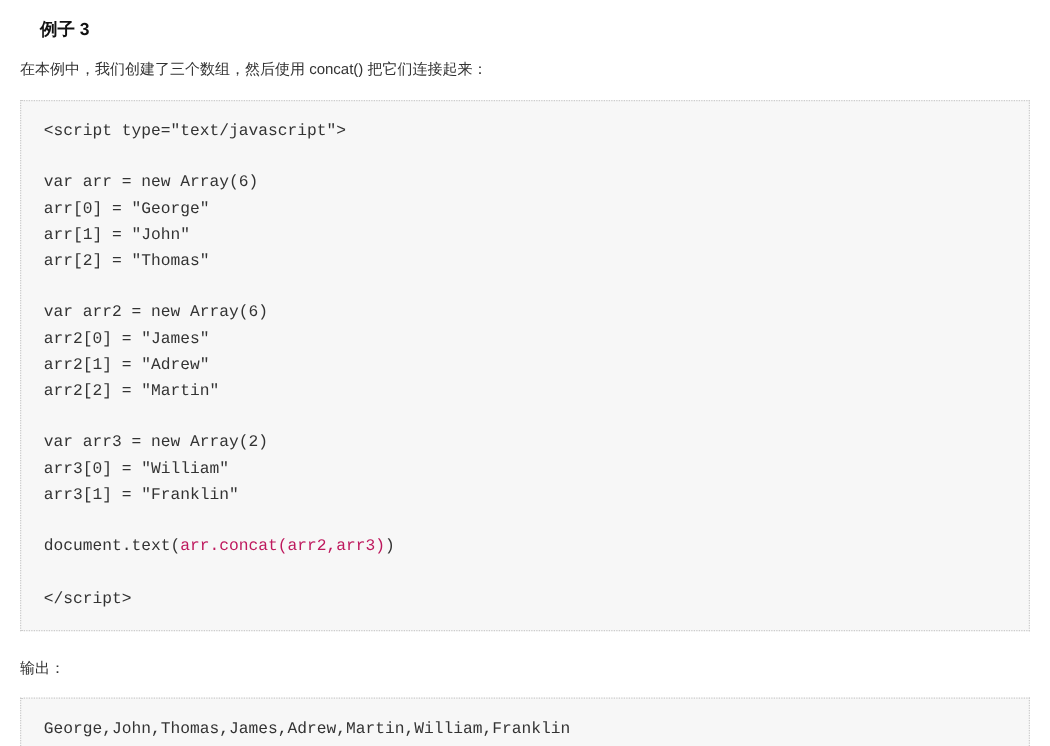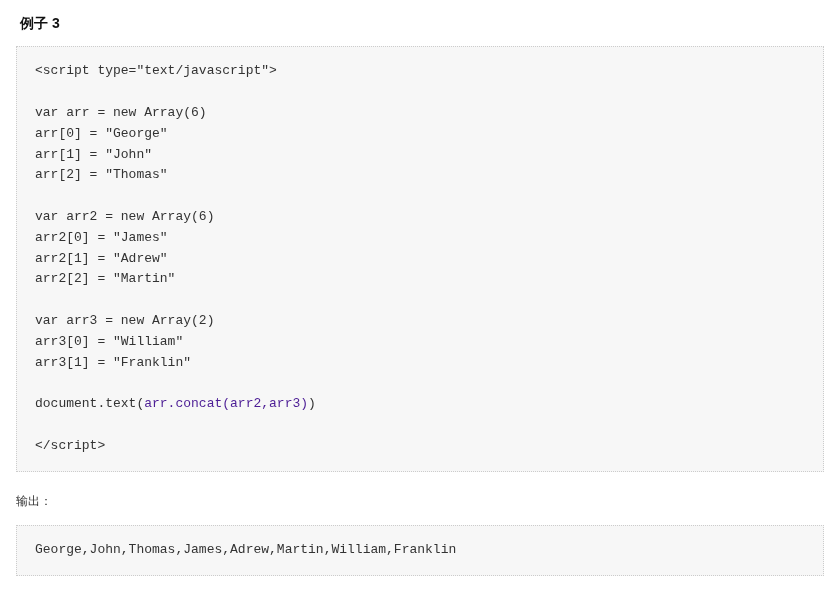--- a/index.html
+++ b/index.html
@@ -13,50 +13,51 @@
     line-height: 1.6;
   }
   .page {
     padding: 10px 16px 22px 16px;
     position: relative;
   }
   .heading {
     font-size: 14px;
     font-weight: bold;
     color: #111;
-    margin: 2px 0 12px 4px;
+    margin: 2px 0 12px 16px;
   }
   .para {
     margin: 0 0 14px 0;
   }
   .pre-block {
     border: 1px dotted #cccccc;
     background: #f7f7f7;
     padding: 14px 18px;
     font-family: "Courier New", Consolas, monospace;
     font-size: 13px;
     color: #333333;
     white-space: pre;
     line-height: 1.6;
     margin: 0 0 20px 0;
   }
   .code-hl {
-    color: #4c1d95;
+    color: #be185d;
   }
   .out-label {
     margin: 0 0 14px 0;
   }
 </style>
 </head>
 <body>
 
 <div class="page">
 
   <div class="heading">例子 3</div>
 
+  <p class="para">在本例中，我们创建了三个数组，然后使用 concat() 把它们连接起来：</p>
 
   <div class="pre-block"><span>&lt;script type="text/javascript"&gt;</span>
 <span></span>
 <span>var arr = new Array(6)</span>
 <span>arr[0] = "George"</span>
 <span>arr[1] = "John"</span>
 <span>arr[2] = "Thomas"</span>
 <span></span>
 <span>var arr2 = new Array(6)</span>
 <span>arr2[0] = "James"</span>

